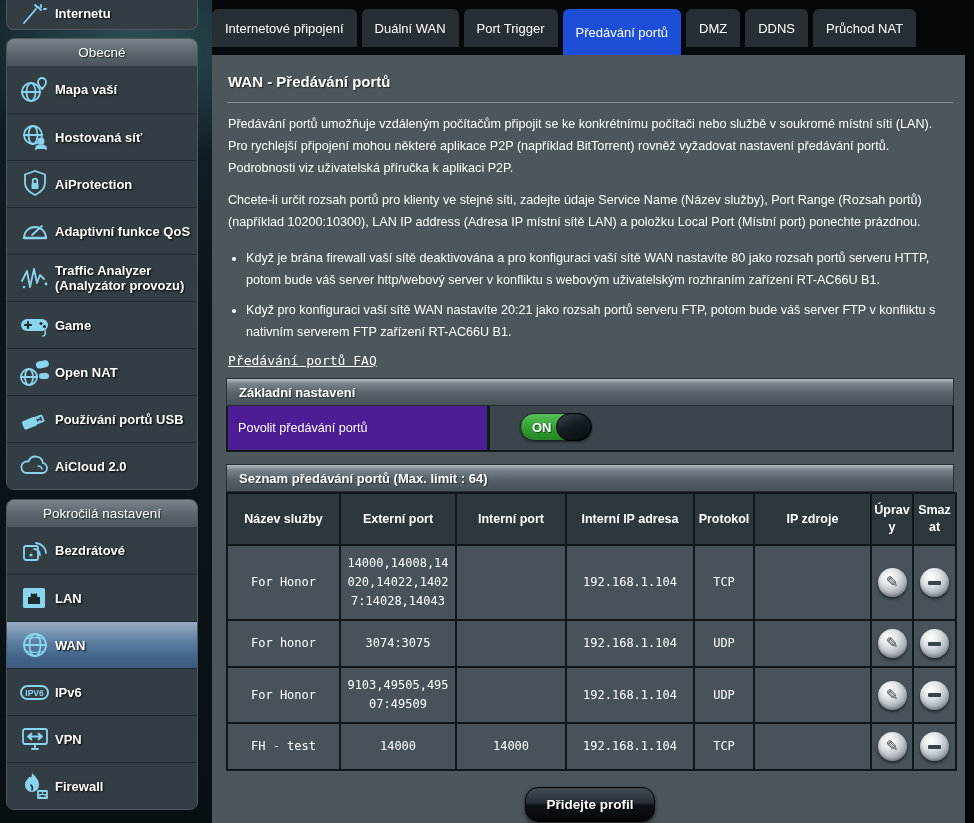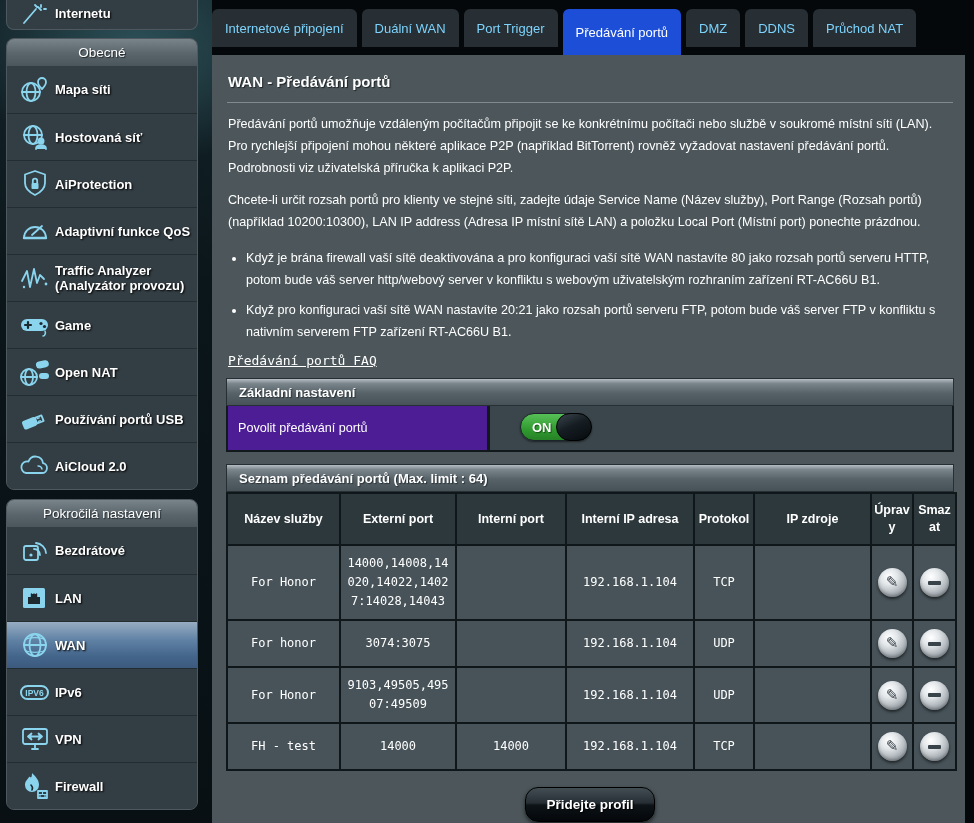--- a/index.html
+++ b/index.html
@@ -60,21 +60,21 @@
   
   .tabbar {
     position: absolute; left: 212px; top: 0; width: 753px; height: 55px;
     display: flex; align-items: flex-start; padding-top: 9px; gap: 5px;
   }
   .tab {
     height: 38px; padding: 0 13px;
     background: #272f34;
     border-radius: 6px 6px 0 0;
     display: flex; align-items: center;
-    font-size: 13px; color: #7dd3fc; cursor: pointer;
+    font-size: 13px; color: #ffffff; cursor: pointer;
     white-space: nowrap;
   }
   .tab.active {
     height: 46px; background: #1d4ed8; color: #fff;
   }
   
   .content {
     position: absolute; left: 212px; top: 55px; width: 753px; bottom: 0;
     background: #4d575b;
     padding: 10px 11px 0 14px;
@@ -193,21 +193,21 @@
 
     <div class="side-item" style="border-top:none">
       <span class="icon">
         <svg class="sicon" width="32" height="30" viewBox="0 0 32 30">
             <circle cx="12" cy="17" r="9"></circle>
             <path d="M12 8 a4.5 9 0 0 0 0 18 a4.5 9 0 0 0 0 -18"></path>
             <path d="M3 17 h18"></path>
             <path d="M23 3 a4 4 0 0 1 4 4 c0 3 -4 7 -4 7 s-4 -4 -4 -7 a4 4 0 0 1 4 -4 Z"></path>
           </svg>
       </span>
-      <span class="label">Mapa síti</span>
+      <span class="label">Mapa vaší</span>
     </div>
 
     <div class="side-item">
       <span class="icon">
         <svg class="sicon" width="32" height="30" viewBox="0 0 32 30">
             <circle cx="14" cy="13" r="9"></circle>
             <path d="M14 4 a4.5 9 0 0 0 0 18 a4.5 9 0 0 0 0 -18"></path>
             <path d="M5 13 h18"></path>
             <circle cx="22" cy="19" r="2.6" fill="#8ad4ee"></circle>
             <path d="M17 27 c0 -5 10 -5 10 0" fill="#8ad4ee"></path>

